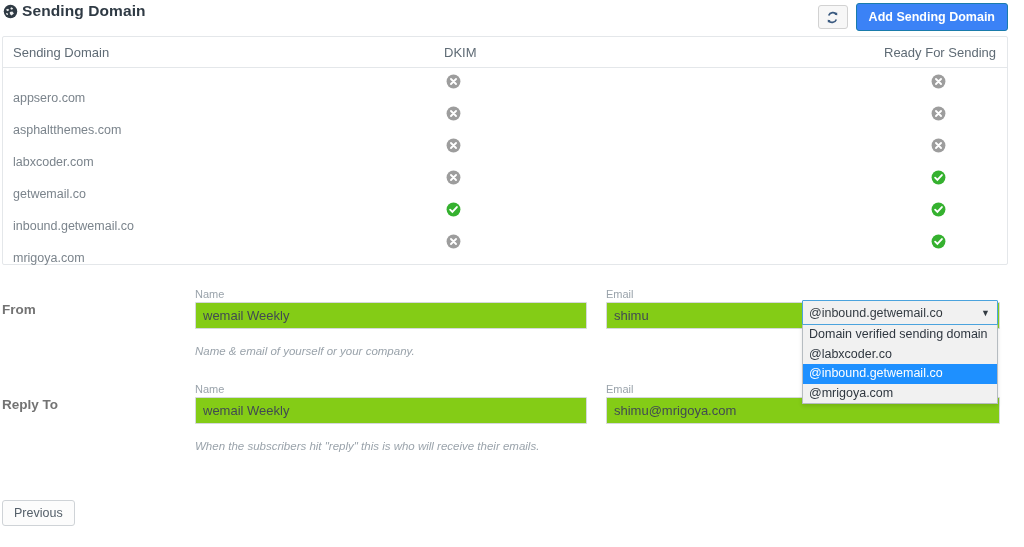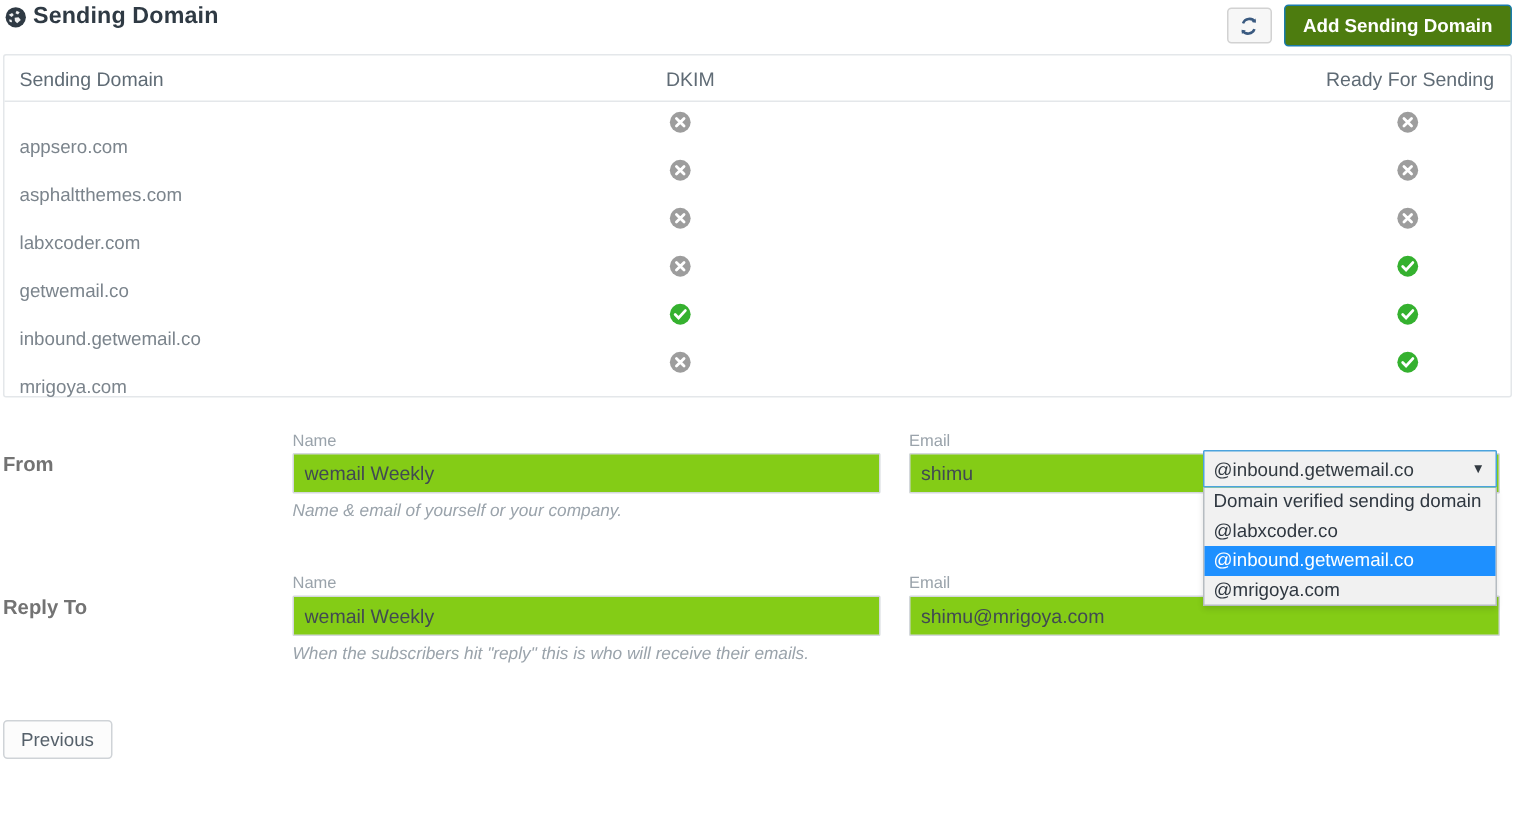--- a/index.html
+++ b/index.html
@@ -33,21 +33,21 @@
     width: 30px; height: 24px;
     background: #f7f7f7;
     border: 1px solid #d2d2d2;
     border-radius: 3px;
     display: flex; align-items: center; justify-content: center;
     cursor: pointer;
     padding: 0;
   }
   .refresh-btn svg { display:block; }
   .btn-primary {
-    background: #4d7c0f;
+    background: #3b82f6;
     border: 1px solid #1a7cab;
     color: #ffffff;
     font-size: 12.5px;
     font-weight: bold;
     border-radius: 3px;
     height: 28px;
     padding: 0 12px;
     cursor: pointer;
     font-family: "Liberation Sans", sans-serif;
     white-space: nowrap;
@@ -101,21 +101,21 @@
     color: #414a52;
     padding: 0 7px;
     font-family: "Liberation Sans", sans-serif;
     background: #84cc16;
     border-radius: 1px;
     outline: none;
     width: 100%;
   }
   .helper {
     font-size: 11.5px; color: #9aa3ab; font-style: italic;
-    margin-top: 6px;
+    margin-top: 16px;
   }
 
   .col-name { position: absolute; left: 195px; width: 392px; }
   .col-email { position: absolute; left: 606px; width: 394px; }
 
   .email-split { position: relative; display: flex; }
   .email-split .txt { width: 394px; }
 
   
   .select-wrap {
@@ -149,21 +149,21 @@
     color: #2f3740;
     height: 19.5px;
     line-height: 19.5px;
     padding: 0 6px;
     white-space: nowrap;
     cursor: pointer;
   }
   .opt.selected { background: #1e90ff; color: #ffffff; }
 
   
-  .footer { position: absolute; left: 2px; top: 480px; display: flex; gap: 26px; }
+  .footer { position: absolute; left: 2px; top: 500px; display: flex; gap: 26px; }
   .btn-default {
     background: #fcfcfc;
     border: 1px solid #cfd3d7;
     color: #55606a;
     font-size: 12.5px;
     height: 26px;
     padding: 0 11px;
     border-radius: 3px;
     cursor: pointer;
     font-family: "Liberation Sans", sans-serif;

